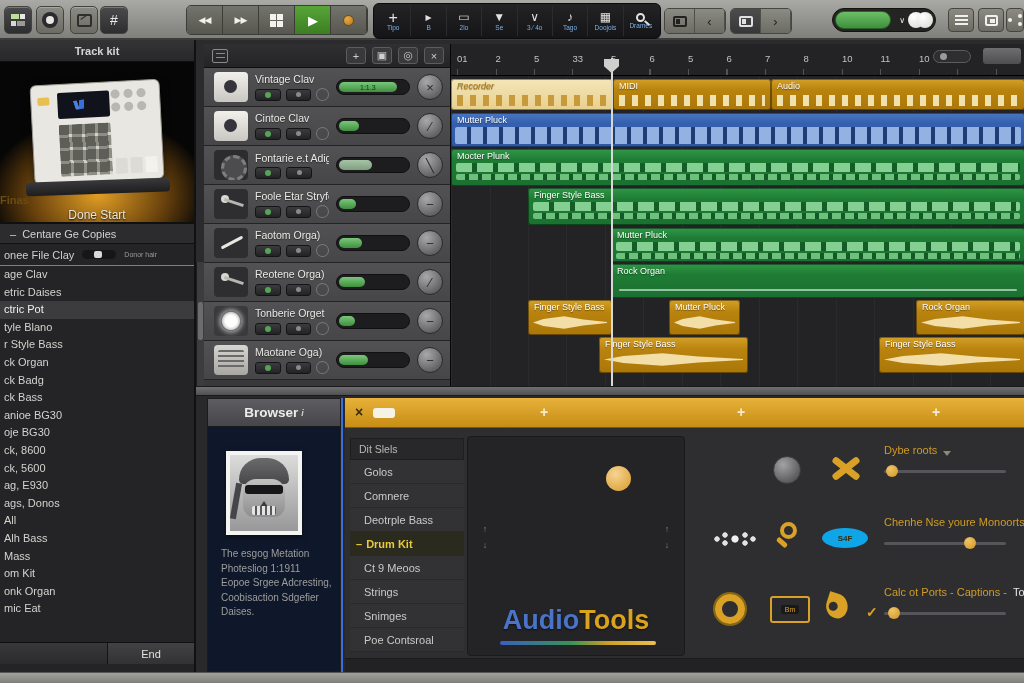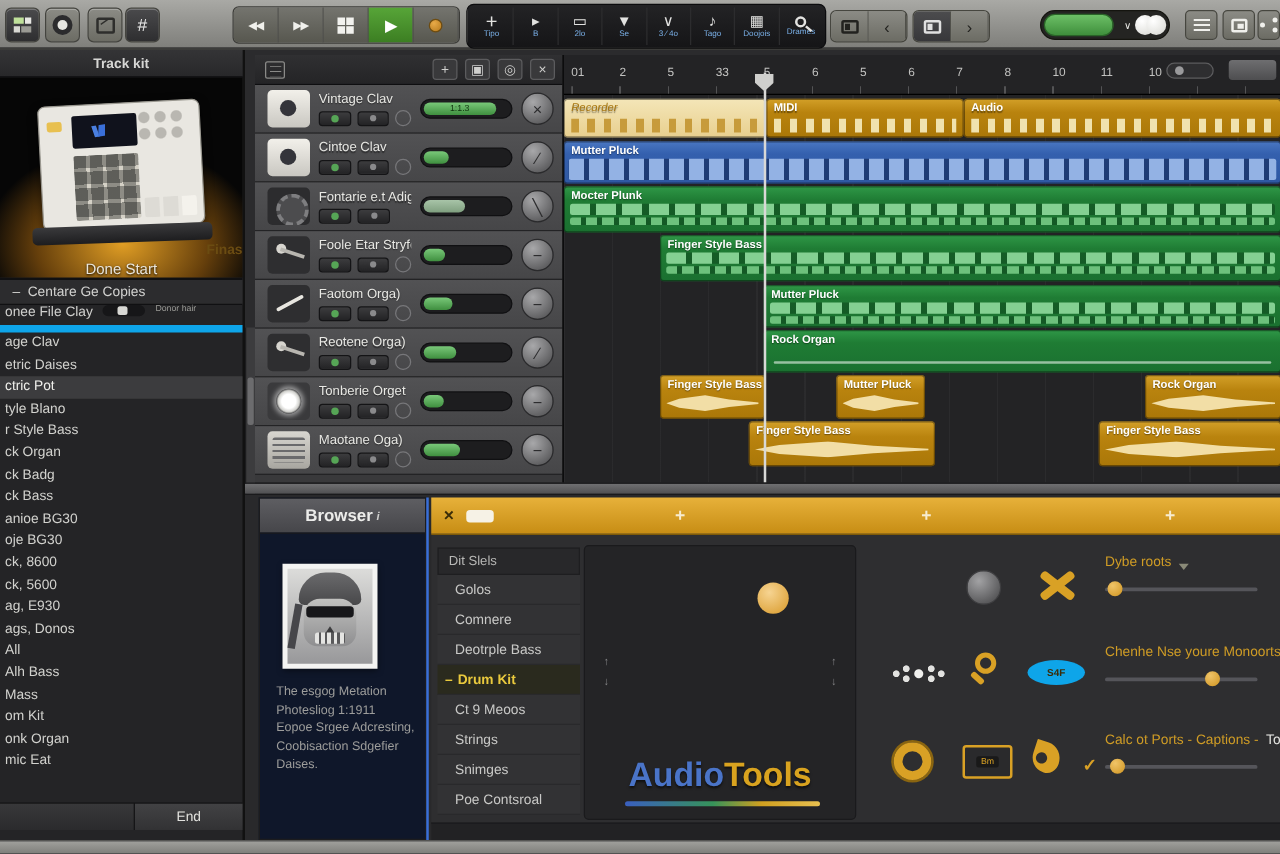--- a/index.html
+++ b/index.html
@@ -78,25 +78,25 @@
   .dv-knobs{position:absolute;right:6px;top:6px;width:44px;height:30px;background:
      radial-gradient(circle 4px at 6px 6px,#b9b7b1 4px,transparent 5px),radial-gradient(circle 4px at 19px 6px,#b9b7b1 4px,transparent 5px),
      radial-gradient(circle 4px at 32px 6px,#b9b7b1 4px,transparent 5px),radial-gradient(circle 4px at 6px 19px,#b9b7b1 4px,transparent 5px),
      radial-gradient(circle 4px at 19px 19px,#b9b7b1 4px,transparent 5px),radial-gradient(circle 4px at 32px 19px,#b9b7b1 4px,transparent 5px)}
   .dv-big{position:absolute;right:5px;bottom:6px;width:42px;height:16px;background:
      linear-gradient(#dddbd5 0 0) 0 0/12px 16px no-repeat,linear-gradient(#dddbd5 0 0) 15px 0/12px 16px no-repeat,
      linear-gradient(#f4f2ec 0 0) 30px 0/12px 16px no-repeat;border-radius:2px}
   .dv-led{position:absolute;left:6px;top:12px;width:12px;height:8px;background:#e8c050;border-radius:2px}
   .dv-base{position:absolute;left:26px;top:118px;width:144px;height:14px;background:linear-gradient(#3a3a3c,#1d1d1f);
      border-radius:4px;transform:rotate(-2deg)}
-  .cap1{position:absolute;left:0;right:0;top:132px;text-align:right;font-size:11px;color:#6b4c12;font-weight:bold}
+  .cap1{position:absolute;left:0;right:0;top:132px;text-align:left;font-size:11px;color:#6b4c12;font-weight:bold}
   .cap2{position:absolute;left:0;right:0;top:146px;text-align:center;font-size:12px;color:#eae6dc;text-shadow:0 1px 2px #000}
   .sb-listhead{height:22px;background:#2c2c2e;border-top:2px solid #101012;border-bottom:1px solid #101012;
      color:#d2d2d0;font-size:11px;display:flex;align-items:center;padding-left:10px;gap:6px}
-  .srow0{height:22px;display:flex;align-items:flex-start;padding-left:4px;gap:8px;color:#cfcfcd;font-size:11px;border-bottom:6px solid #0ea5e9}
+  .srow0{height:22px;display:flex;align-items:center;padding-left:4px;gap:8px;color:#cfcfcd;font-size:11px;border-bottom:1px solid #0ea5e9}
   .s0toggle{width:34px;height:9px;background:#161618;border-radius:5px;position:relative}
   .s0toggle i{position:absolute;left:12px;top:1px;width:8px;height:7px;background:#d8d8d4;border-radius:2px}
   .s0note{font-size:7px;color:#9a9a96}
   .sb-items{position:absolute;left:0;top:226px;width:100%}
   .sitem{height:17.6px;line-height:17.6px;color:#d2d2ce;font-size:11px;padding-left:4px;white-space:nowrap;overflow:hidden}
   .sitem.hl{background:#3c3c3e;color:#f0f0ec}
   .sb-foot{position:absolute;left:0;top:602px;width:100%;height:22px;border-top:1px solid #101012;display:flex}
   .sb-foot .f1{width:108px;background:linear-gradient(#38383a,#2b2b2d);border-right:1px solid #151517}
   .sb-foot .f2{flex:1;background:linear-gradient(#424244,#323234);color:#e2e2de;font-size:11px;display:flex;align-items:center;justify-content:center}
   .sb-strip{position:absolute;left:196px;top:262px;width:8px;height:410px;background:#3c3c3e;border-left:1px solid #1c1c1e}
@@ -152,21 +152,21 @@
      background-image:repeating-linear-gradient(90deg,rgba(255,255,255,.22) 0 1px,transparent 1px 38.5px);
      background-position:6px 25px;background-size:560px 7px;background-repeat:no-repeat}
   .ruler span{display:inline-block;width:38.5px;color:#c2c2c0;font-size:9.5px}
   .zoomtool{position:absolute;right:54px;top:6px;width:44px;height:13px;border:1px solid #5c5c5e;border-radius:7px;background:#2e2e30}
   .zoomtool i{position:absolute;left:6px;top:2px;width:7px;height:7px;border-radius:50%;background:#9a9a9c}
   .rulend{position:absolute;right:4px;top:4px;width:40px;height:16px;background:linear-gradient(#6e6e70,#4e4e50);border-radius:3px}
   .gridlines{position:absolute;left:0;top:32px;width:574px;bottom:0;
      background:repeating-linear-gradient(90deg,rgba(255,255,255,.035) 0 1px,transparent 1px 38.5px)}
   .lane{position:absolute;left:0;width:574px}
   .region{position:absolute;top:1px;bottom:1px;border-radius:3px;overflow:hidden;box-shadow:0 0 0 1px rgba(0,0,0,.4) inset}
-  .rlabel{font-size:9px;font-weight:bold;color:#fff;padding:2px 0 0 6px;white-space:nowrap;text-shadow:0 1px 1px rgba(0,0,0,.45)}
+  .rlabel{font-size:9px;font-weight:normal;color:#fff;padding:2px 0 0 6px;white-space:nowrap;text-shadow:0 1px 1px rgba(0,0,0,.45)}
   .reg-blue{background:linear-gradient(#4a77c2,#3460ae 30%,#2f58a2)}
   .reg-green{background:linear-gradient(#2f9847,#1f7c34 30%,#1a7030)}
   .reg-orange{background:linear-gradient(#d3a028,#b9830e 35%,#aa7708)}
   .reg-lt{background:linear-gradient(#f4e6b8,#e8cf8e)}
   .reg-lt .rlabel{color:#a97812;font-style:italic;font-weight:normal}
   .notes-blue{height:17px;margin:2px 4px 0;border-radius:2px;
      background:repeating-linear-gradient(90deg,#93b2e4 0 12px,rgba(12,28,66,.5) 12px 16px)}
   .notes-green{height:9px;margin:2px 5px 0;border-radius:2px;
      background:repeating-linear-gradient(90deg,#84d092 0 16px,rgba(8,52,20,.42) 16px 21px)}
   .notes-green.s2{height:6px;margin-top:2px;background:repeating-linear-gradient(90deg,#6dc17c 0 9px,rgba(8,52,20,.42) 9px 13px)}

